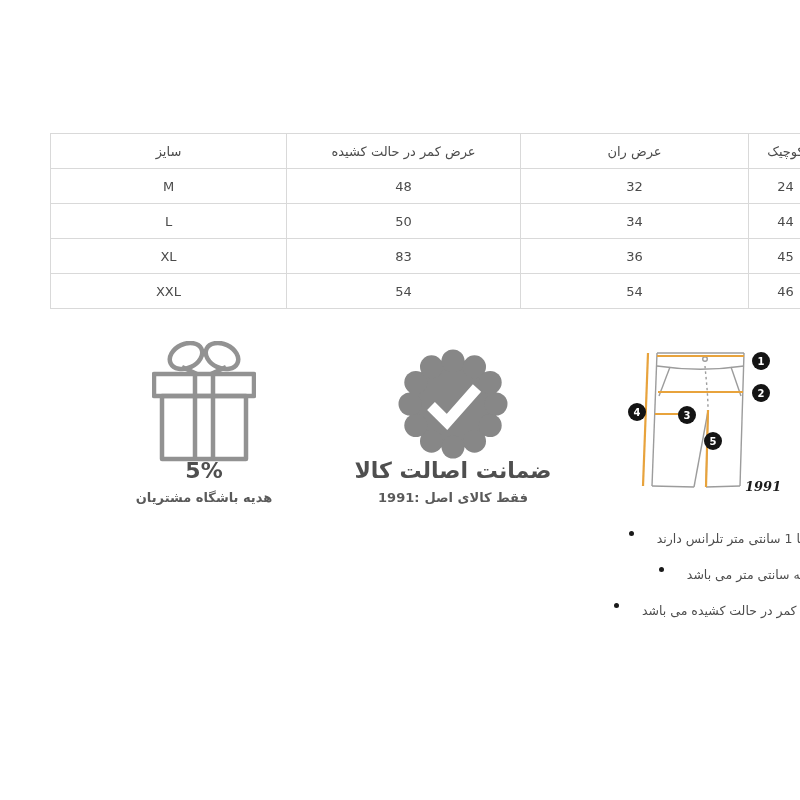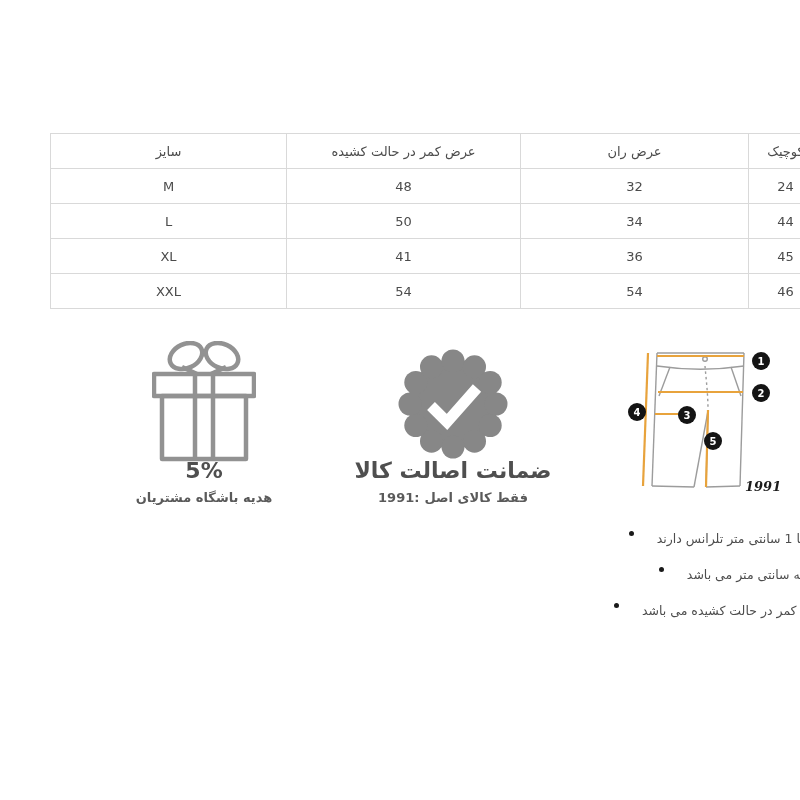--- a/index.html
+++ b/index.html
@@ -57,21 +57,21 @@
       <td>24</td>
     </tr>
     <tr>
       <td>L</td>
       <td>50</td>
       <td>34</td>
       <td>44</td>
     </tr>
     <tr>
       <td>XL</td>
-      <td>41</td>
+      <td>83</td>
       <td>36</td>
       <td>45</td>
     </tr>
     <tr>
       <td>XXL</td>
       <td>54</td>
       <td>54</td>
       <td>46</td>
     </tr>
   </tbody>

